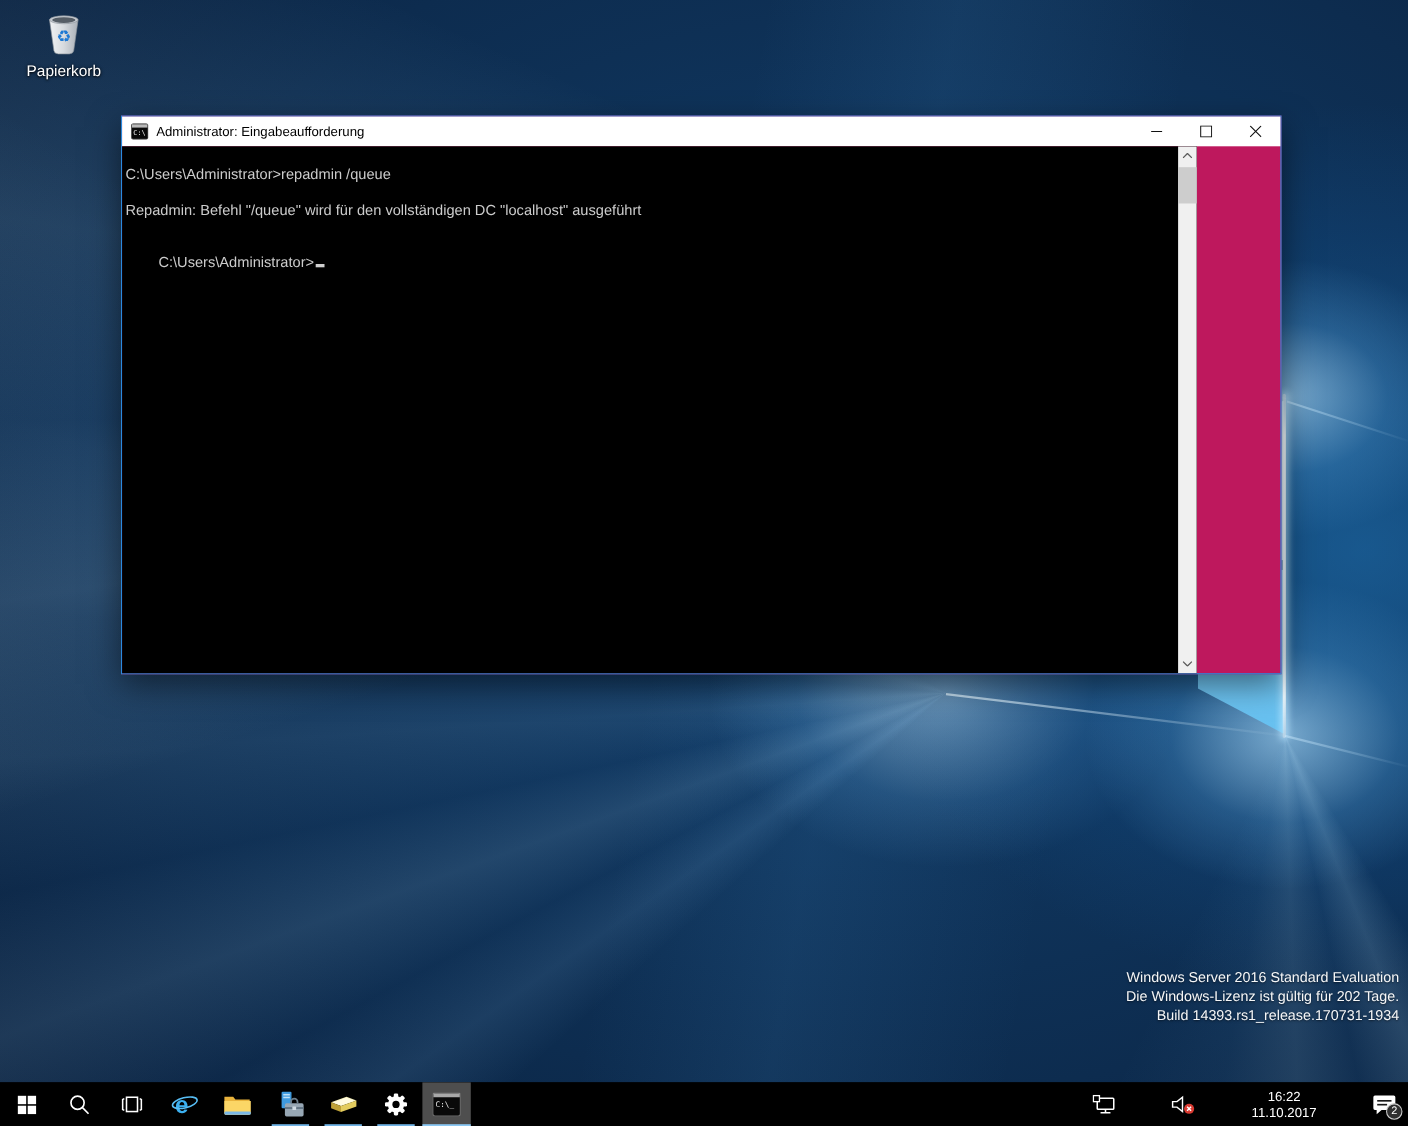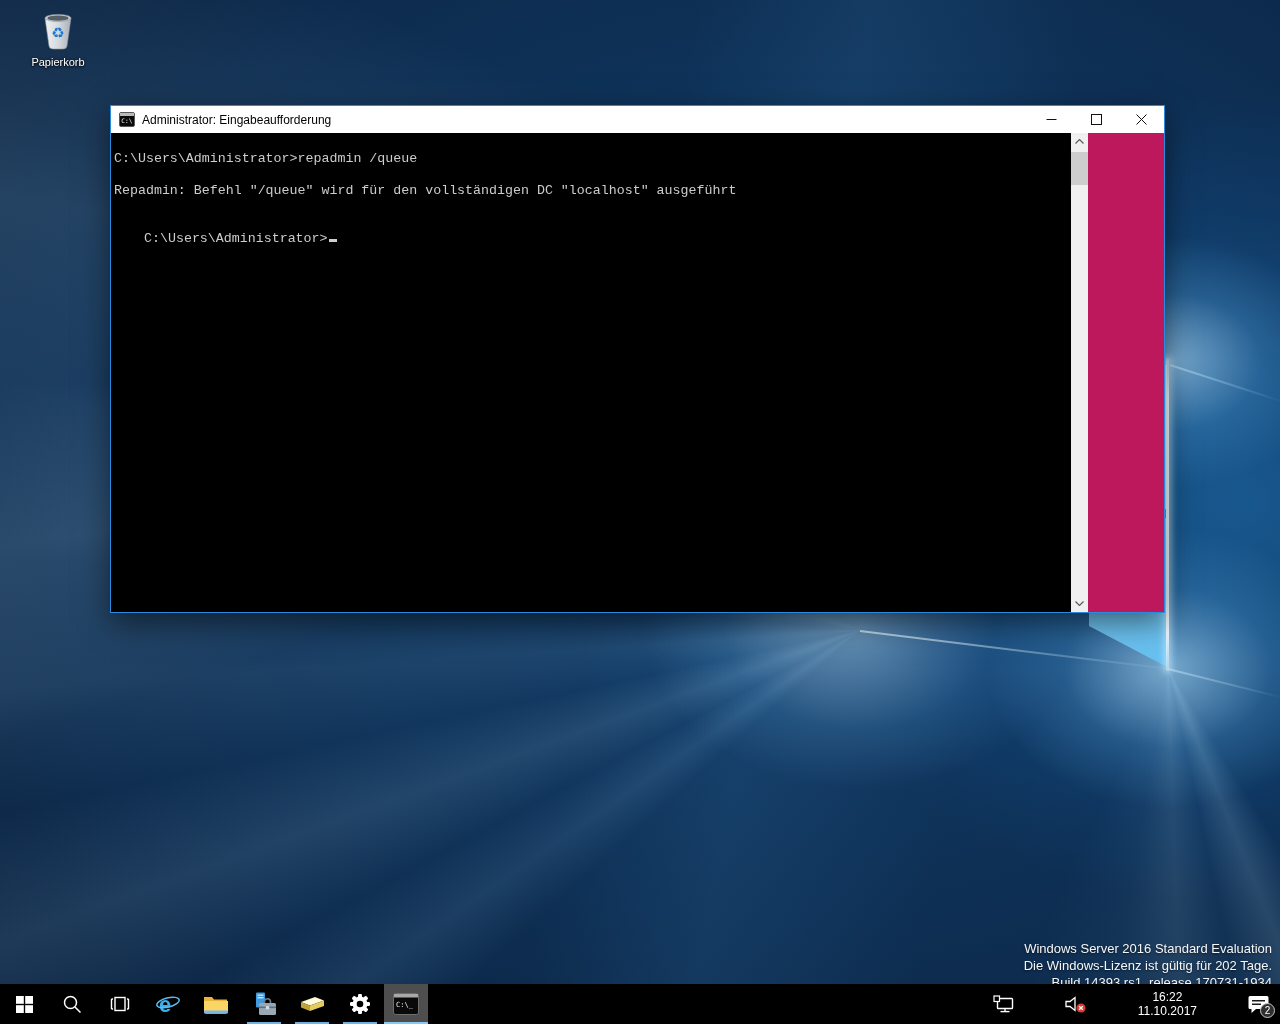--- a/index.html
+++ b/index.html
@@ -39,35 +39,35 @@
     background: linear-gradient(to bottom, rgba(238,249,255,0.55), #f2fbff 12%, #eaf8ff 88%, rgba(238,249,255,0.5));
     box-shadow: 0 0 7px 2px rgba(185,228,255,0.85); border-radius:2px; }
   .logo-ray { position:absolute; height:2px; background:linear-gradient(to right, rgba(200,232,252,0.5), rgba(200,232,252,0)); transform-origin:left center; }
   .ray-a { left:1170px; top:364px; width:120px; transform:rotate(18deg); }
   .ray-b { left:1168px; top:668px; width:120px; transform:rotate(14deg); }
   .ray-c { left:860px; top:630px; width:320px; transform:rotate(7deg); background:linear-gradient(to right, rgba(225,244,255,0.75), rgba(200,232,252,0)); }
 
   
   .desk-icon { position:absolute; left:16px; top:6px; width:84px; text-align:center; cursor:default; }
   .desk-icon .glyph { display:block; margin:0 auto; }
-  .desk-icon .label { margin-top:2px; font-size:11px; color:#fff; text-shadow:0 1px 2px rgba(0,0,0,0.9), 0 0 3px rgba(0,0,0,0.6); }
-
-  
-  .watermark { position:absolute; right:8px; top:940px; text-align:right; color:rgba(255,255,255,0.96);
+  .desk-icon .label { margin-top:2px; font-size:14px; color:#fff; text-shadow:0 1px 2px rgba(0,0,0,0.9), 0 0 3px rgba(0,0,0,0.6); }
+
+  
+  .watermark { position:absolute; right:8px; top:880px; text-align:right; color:rgba(255,255,255,0.96);
     font-size:13px; line-height:17px; text-shadow:0 1px 2px rgba(0,0,0,0.55); }
 
   
   .cmd-window { position:absolute; left:110px; top:105px; width:1055px; height:508px;
     border:1px solid #2a8add; background:#be185d; box-shadow:0 10px 28px rgba(0,0,0,0.5); }
   .titlebar { height:27px; background:#fff; display:flex; align-items:center; }
   .titlebar .app-ico { margin-left:8px; flex:0 0 auto; }
   .titlebar .title { margin-left:7px; font-size:12px; color:#000; flex:1 1 auto; white-space:nowrap; overflow:hidden; }
   .win-btn { width:45px; height:27px; display:flex; align-items:center; justify-content:center; flex:0 0 auto; }
   .console { position:relative; width:977px; height:479px; background:#000; overflow:hidden;
-    font-family:Liberation Mono, monospace; font-size:13.3px; line-height:16px; color:#cccccc;
+    font-family:Liberation Sans, sans-serif; font-size:13.3px; line-height:16px; color:#cccccc;
     padding:18px 0 0 3px; }
   .cline { min-height:16px; white-space:pre; }
   .prompt-line { min-height:16px; white-space:pre;margin-left:30px; }
   .cursor { display:inline-block; width:8px; height:3px; background:#cfcfcf; margin-left:1px; }
   .scrollbar { position:absolute; right:0; top:0; width:17px; height:479px; background:#f0f0f0; }
   .sb-btn { position:absolute; left:0; width:17px; height:17px; display:flex; align-items:center; justify-content:center; }
   .sb-up { top:0; } .sb-down { bottom:0; }
   .sb-thumb { position:absolute; left:0; top:19px; width:17px; height:33px; background:#cdcdcd; }
 
   

